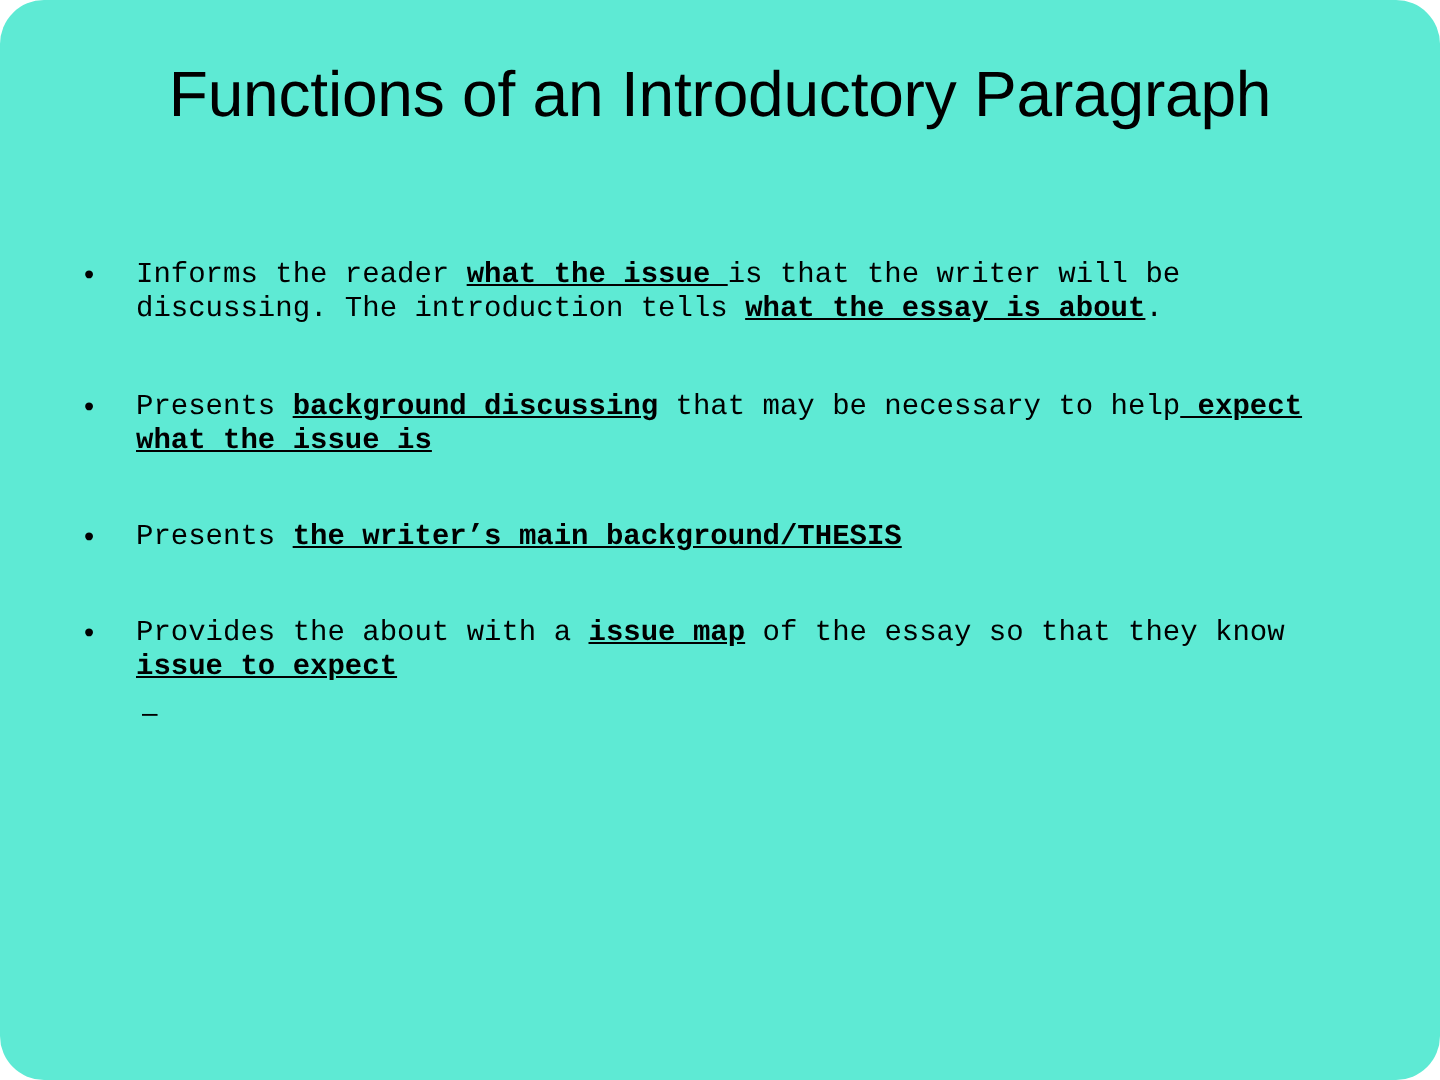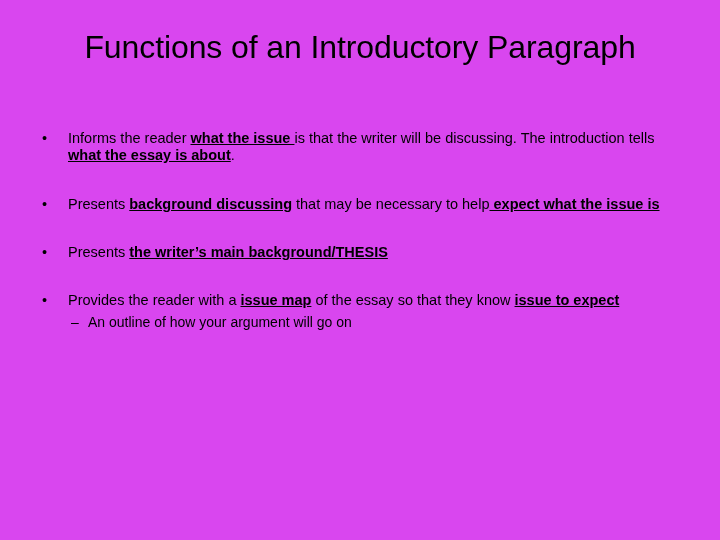--- a/index.html
+++ b/index.html
@@ -12,21 +12,22 @@
     background: #ffffff;
     font-family: "Liberation Sans", sans-serif;
     color: #000000;
     overflow: hidden;
     position: relative;
   }
 
   .slide {
     position: absolute;
     inset: 0;
-    background: #d946ef;
+    background: #5eead4;
+    border-radius: 22px;
   }
 
   
   .slide-title {
     position: absolute;
     left: 60px;
     top: 27px;
     width: 600px;
     text-align: center;
     font-size: 32px;
@@ -58,20 +59,21 @@
     top: 0;
     width: 14px;
     font-size: 14.5px;
     line-height: 17px;
     text-align: left;
     color: #000000;
   }
 
   .bullet-text {
     display: block;
+    font-family: Liberation Mono, monospace;
   }
 
   
   .gap-lg { height: 32px; }
   .gap-md { height: 31px; }
   .gap-xs { height: 5px; }
 
   
   .sub-item {
     position: relative;
@@ -122,24 +124,23 @@
 
     <div class="bullet-item">
       <span class="bullet-marker">•</span>
       <span class="bullet-text"><span>Presents </span><span class="em">the writer’s main background/THESIS</span></span>
     </div>
 
     <div class="gap-md"></div>
 
     <div class="bullet-item">
       <span class="bullet-marker">•</span>
-      <span class="bullet-text"><span>Provides the reader with a </span><span class="em">issue map</span><span> of the essay so that they know </span><span class="em">issue to expect</span></span>
+      <span class="bullet-text"><span>Provides the about with a </span><span class="em">issue map</span><span> of the essay so that they know </span><span class="em">issue to expect</span></span>
     </div>
 
     <div class="gap-xs"></div>
 
     <div class="sub-item">
       <span class="sub-marker">–</span>
-      <span>An outline of how your argument will go on</span>
     </div>
 
   </div>
 </div>
 
 </body></html>

